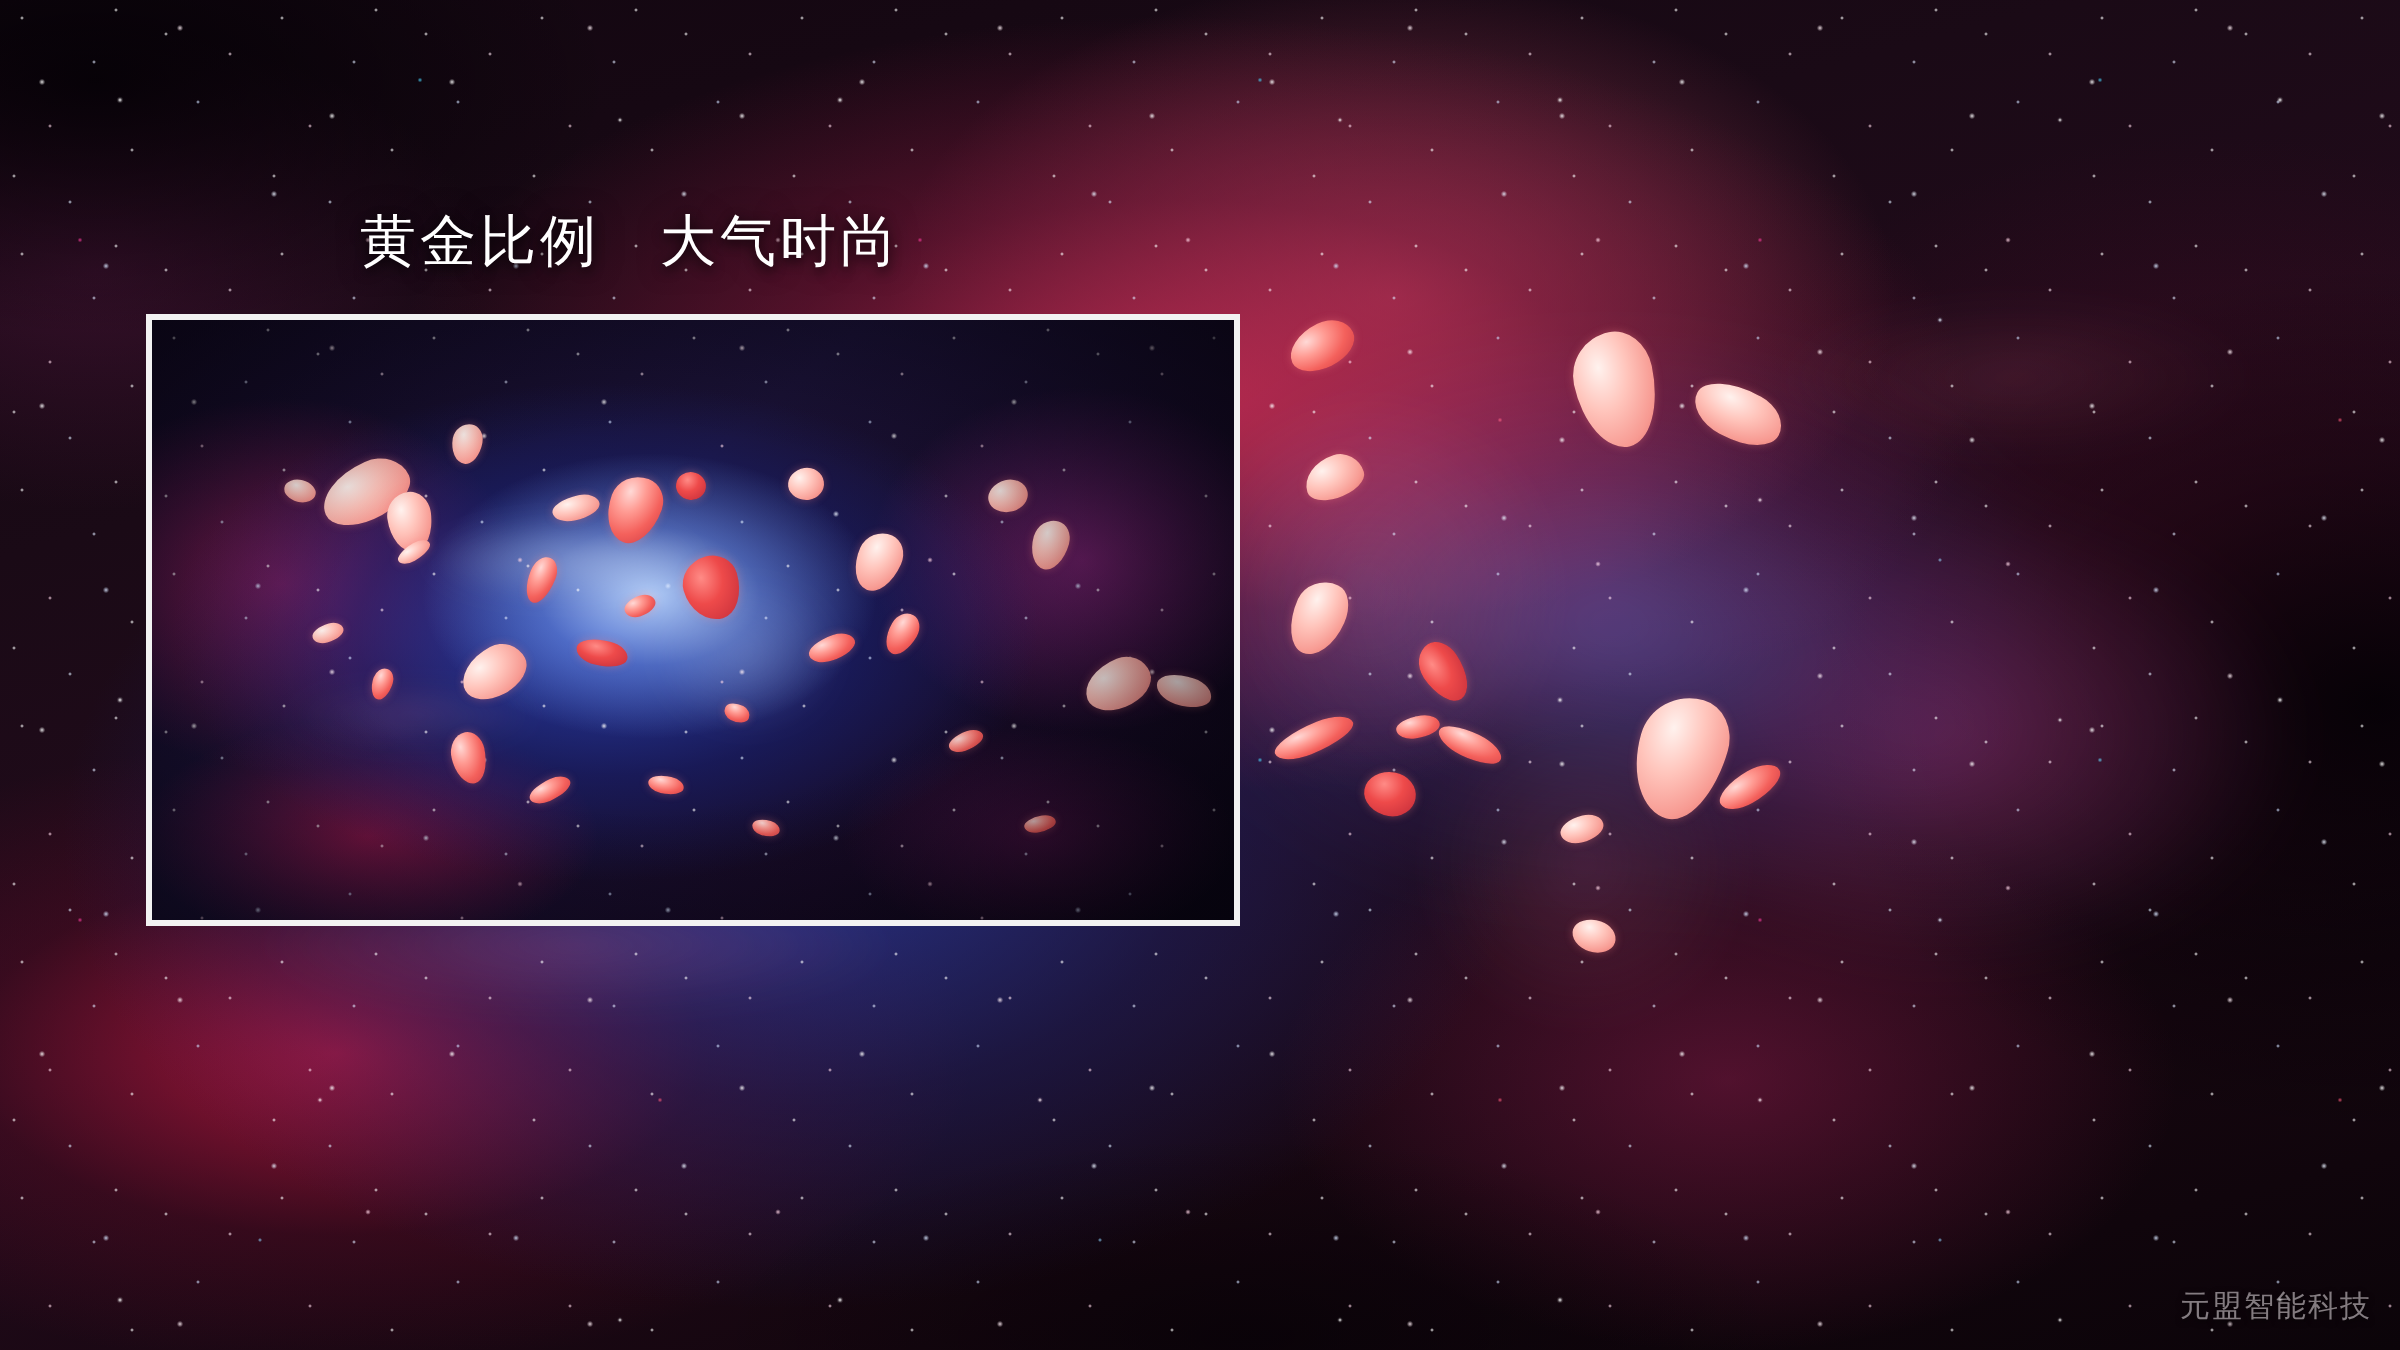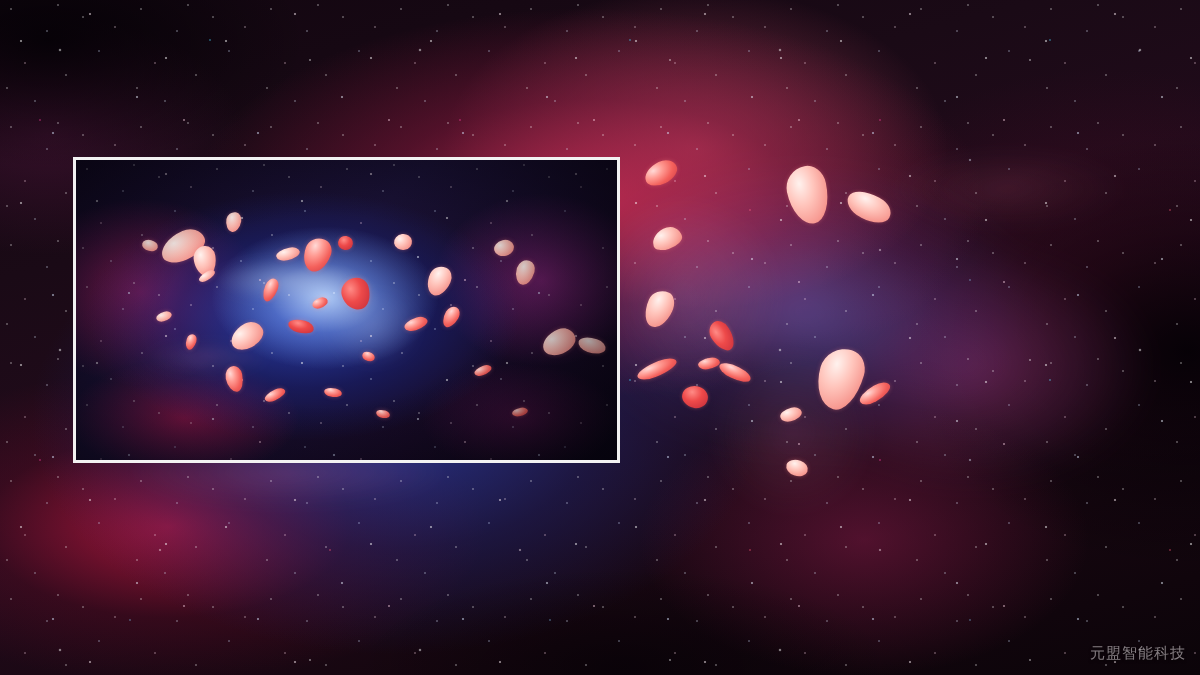--- a/index.html
+++ b/index.html
@@ -217,17 +217,18 @@
     <div class="petal pale" style="left:466px;top:170px;width:34px;height:24px;border-radius:62% 38% 52% 48%/56% 52% 48% 44%;transform:rotate(-22deg);"></div>
     <div class="petal pale" style="left:502px;top:178px;width:28px;height:15px;border-radius:60% 40% 58% 42%/50%;transform:rotate(18deg);"></div>
     <div class="petal" style="left:398px;top:206px;width:18px;height:9px;border-radius:60% 40% 60% 40%/50%;transform:rotate(-20deg);"></div>
     <div class="petal" style="left:286px;top:192px;width:13px;height:9px;border-radius:60% 40% 60% 40%/50%;transform:rotate(26deg);"></div>
     <div class="petal" style="left:436px;top:248px;width:16px;height:8px;border-radius:60% 40% 60% 40%/50%;transform:rotate(-10deg);"></div>
     <div class="petal" style="left:300px;top:250px;width:14px;height:8px;border-radius:60% 40% 60% 40%/50%;transform:rotate(16deg);"></div>
 
     <div class="pic-vig"></div>
   </div>
 
+  <div id="slide-title">黄金比例　大气时尚</div>
 
 
   <div id="watermark">元盟智能科技</div>
 
 </div>
 
 </body></html>

